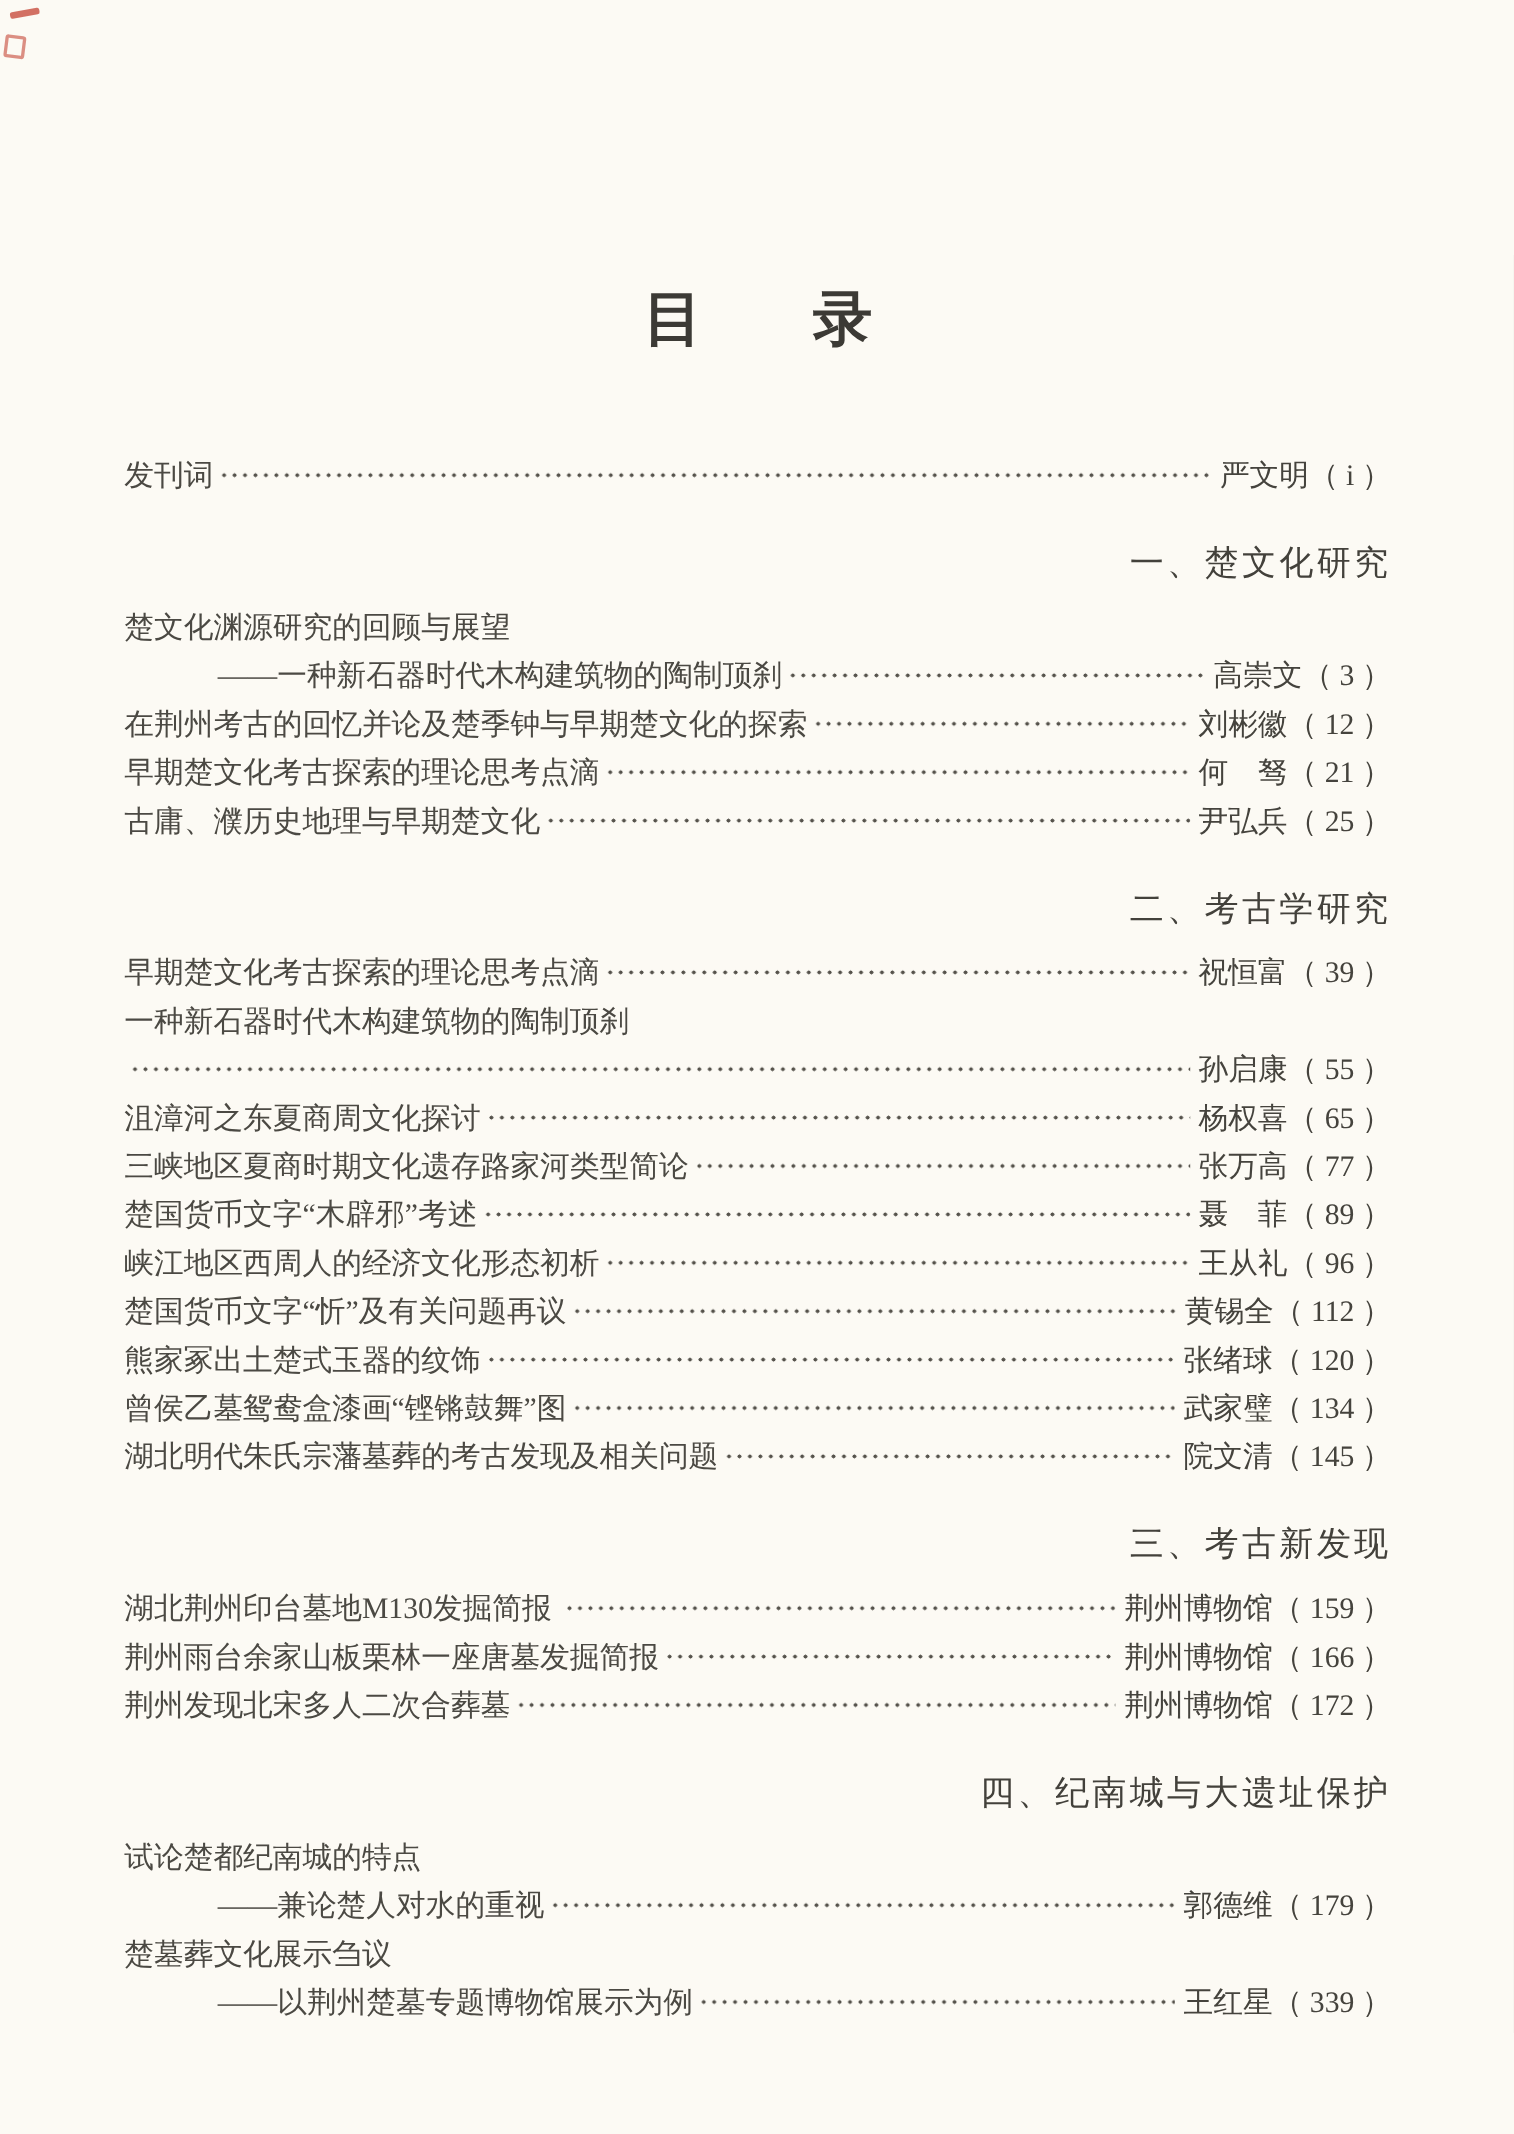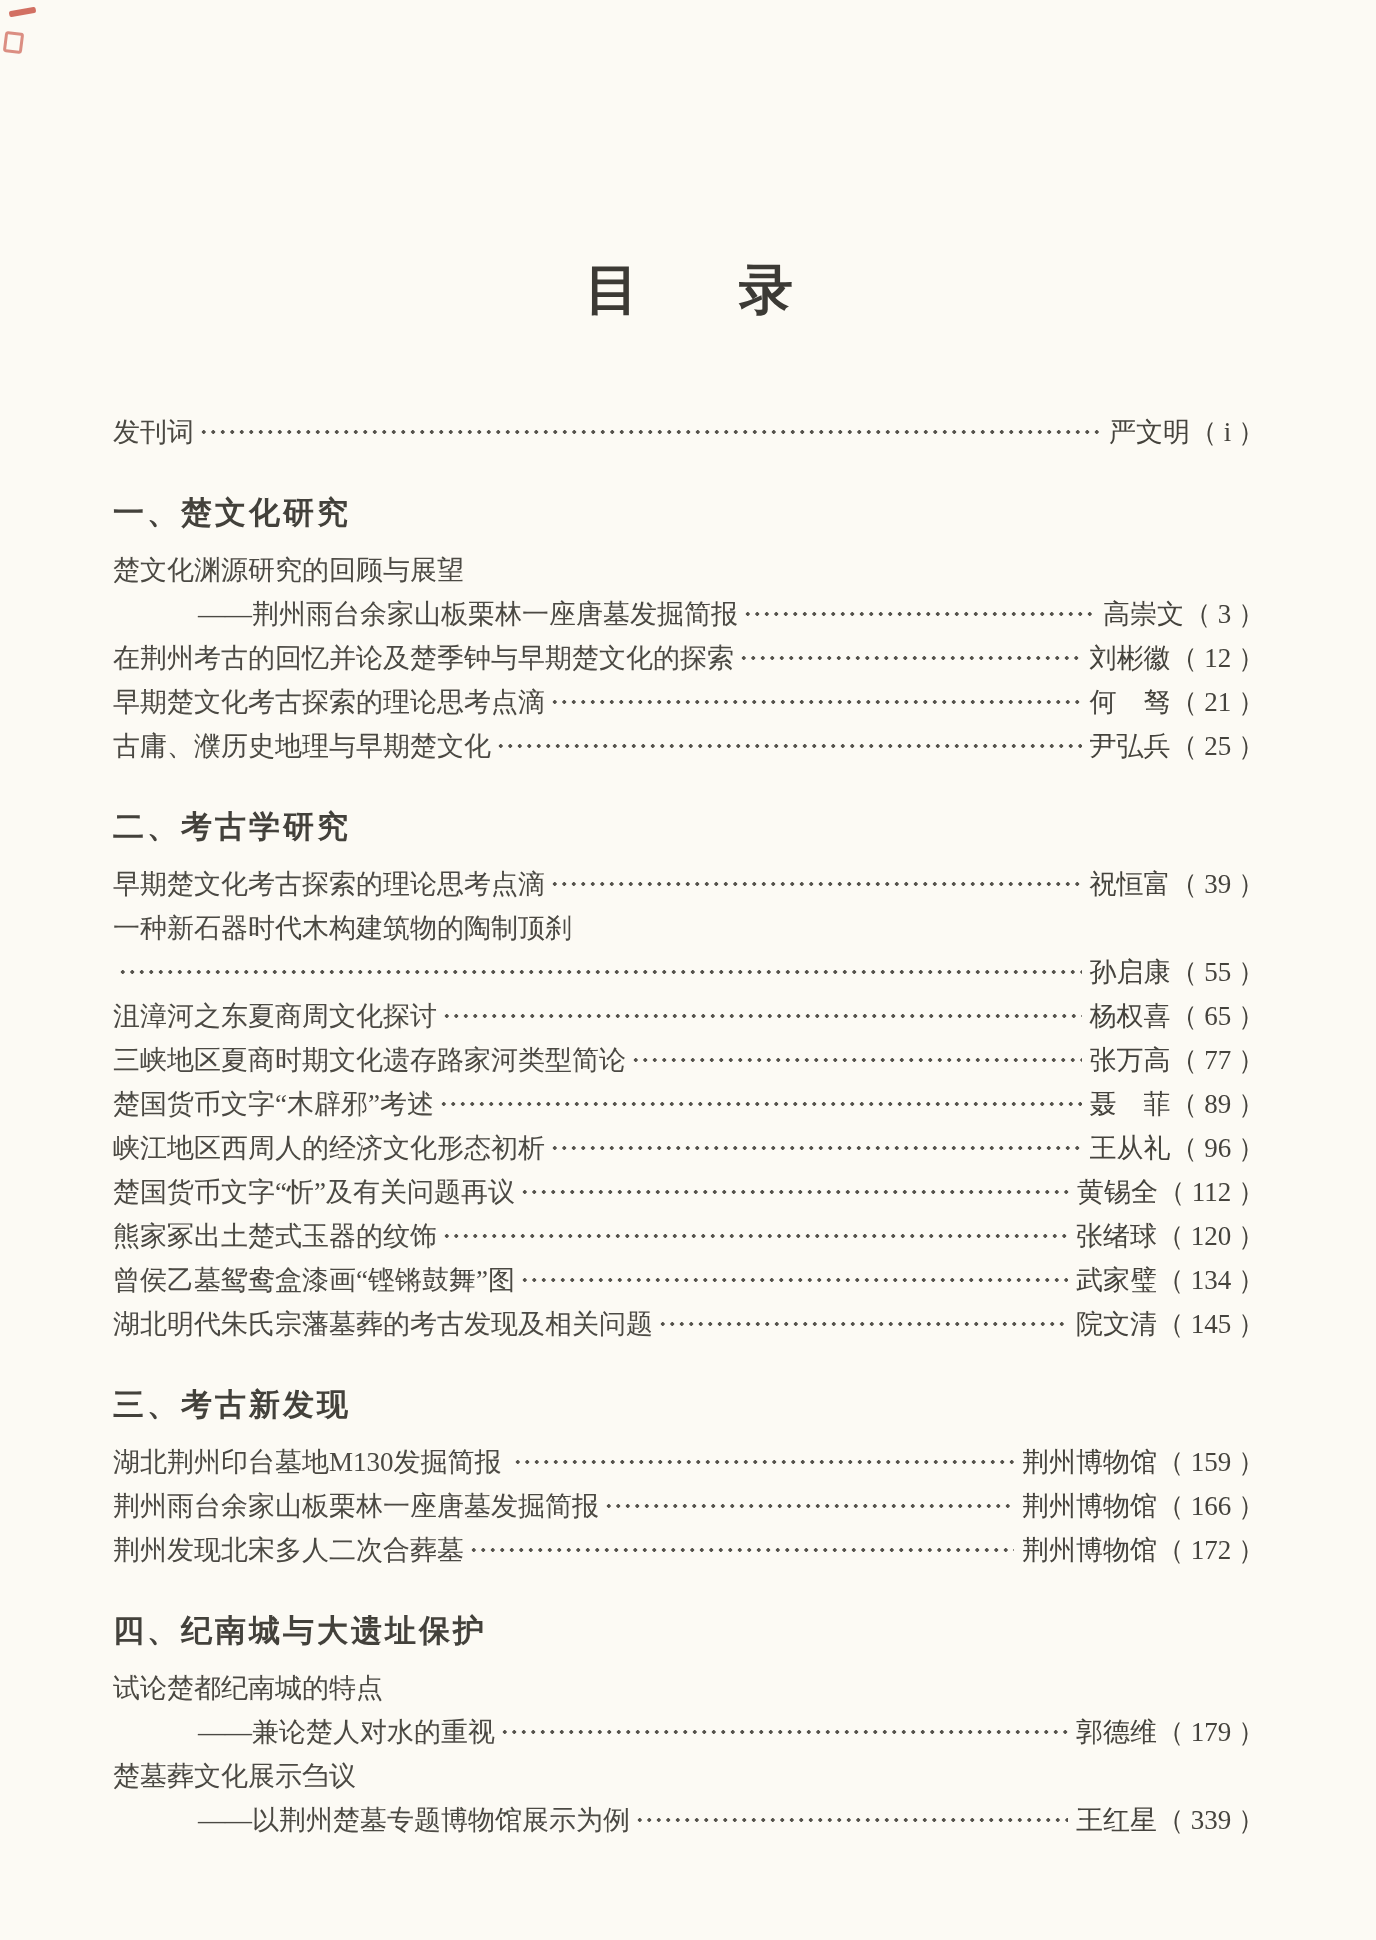--- a/index.html
+++ b/index.html
@@ -17,23 +17,23 @@
 
   .doc-title {
     display:flex; justify-content:center; align-items:flex-start;
     height:56px; line-height:56px;
     font-size:54px; font-weight:700; color:#3c3a35;
     margin:0 0 92px 0;
   }
   .tgap { display:inline-block; width:100px; height:1px; }
 
   .sec-h {
-    text-align:left;
+    text-align:right;
     font-family:"DejaVu Sans","Liberation Sans",sans-serif;
-    font-size:31px; font-weight:700; letter-spacing:3px;
+    font-size:31px; font-weight:400; letter-spacing:3px;
     color:#43413b;
     height:44px; line-height:44px;
     margin:36px 0 14px 0;
   }
 
   .line {
     display:flex; align-items:center;
     height:44px; line-height:44px;
     font-size:27px;
     text-align:right;
@@ -82,21 +82,21 @@
       <span class="auth">严文明</span>
       <span class="pg">（ i ）</span>
     </div>
 
     <div class="sec-h">一、楚文化研究</div>
 
     <div class="line">
       <span class="t">楚文化渊源研究的回顾与展望</span>
     </div>
     <div class="line indent">
-      <span class="t">——荆州雨台余家山板栗林一座唐墓发掘简报</span>
+      <span class="t">——一种新石器时代木构建筑物的陶制顶刹</span>
       <span class="dots"></span>
       <span class="auth">高崇文</span>
       <span class="pg">（ 3 ）</span>
     </div>
     <div class="line">
       <span class="t">在荆州考古的回忆并论及楚季钟与早期楚文化的探索</span>
       <span class="dots"></span>
       <span class="auth">刘彬徽</span>
       <span class="pg">（ 12 ）</span>
     </div>

